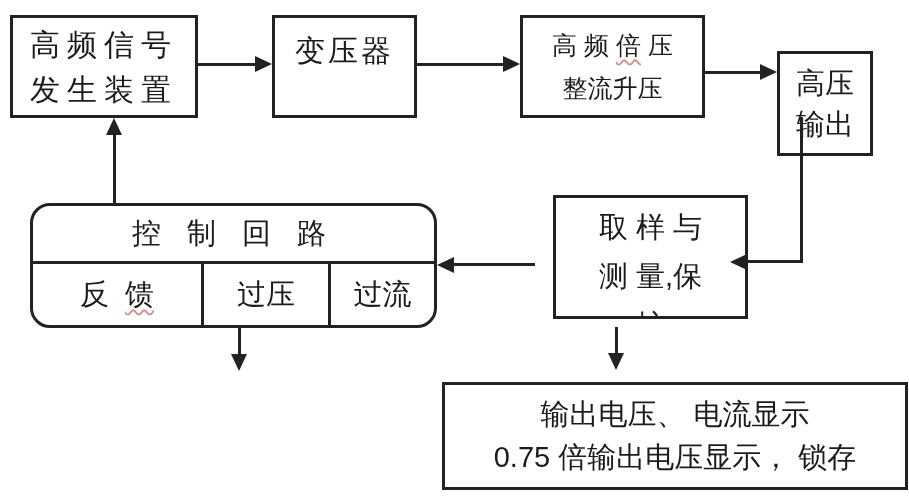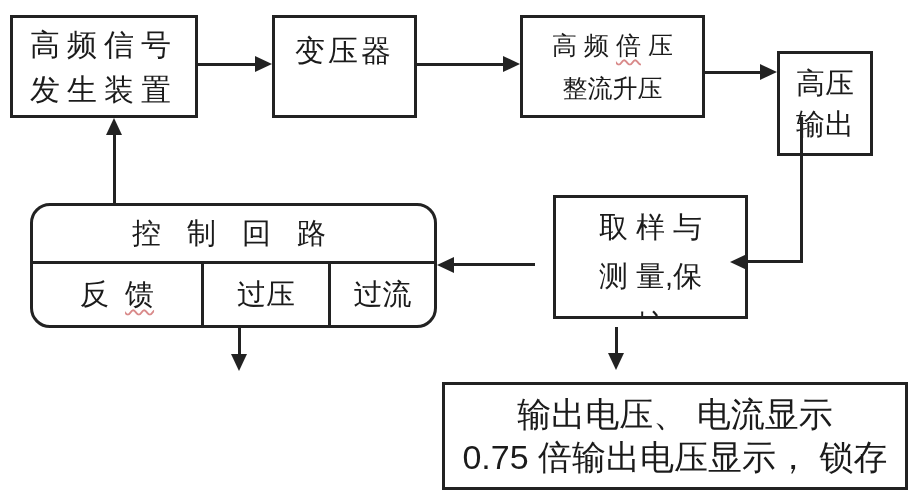--- a/index.html
+++ b/index.html
@@ -35,21 +35,21 @@
   #ctrl .row{display:flex;width:100%;flex:1;}
   #ctrl .cell{box-sizing:border-box;display:flex;align-items:center;justify-content:center;font-size:29px;}
   #ctrl .c1{width:168px;}
   #ctrl .c2{width:127px;border-left:3px solid #222222;}
   #ctrl .c3{flex:1;border-left:3px solid #222222;}
   
   #samp{left:535px;top:195px;width:195px;height:124px;font-size:29px;line-height:49px;justify-content:flex-start;padding-top:5px;overflow:hidden;margin-left:18px;}
   
   #alarm{left:153px;top:381px;width:194px;height:108px;font-size:29px;line-height:45px;}
   
-  #disp{left:442px;top:382px;width:466px;height:108px;font-size:34px;line-height:43px;}
+  #disp{left:442px;top:382px;width:466px;height:108px;font-size:29px;line-height:43px;}
 
   .wavy{
     text-decoration-line:underline;
     text-decoration-style:wavy;
     text-decoration-color:#d98a8a;
     text-decoration-thickness:2px;
     text-underline-offset:5px;
   }
 </style>
 </head>

